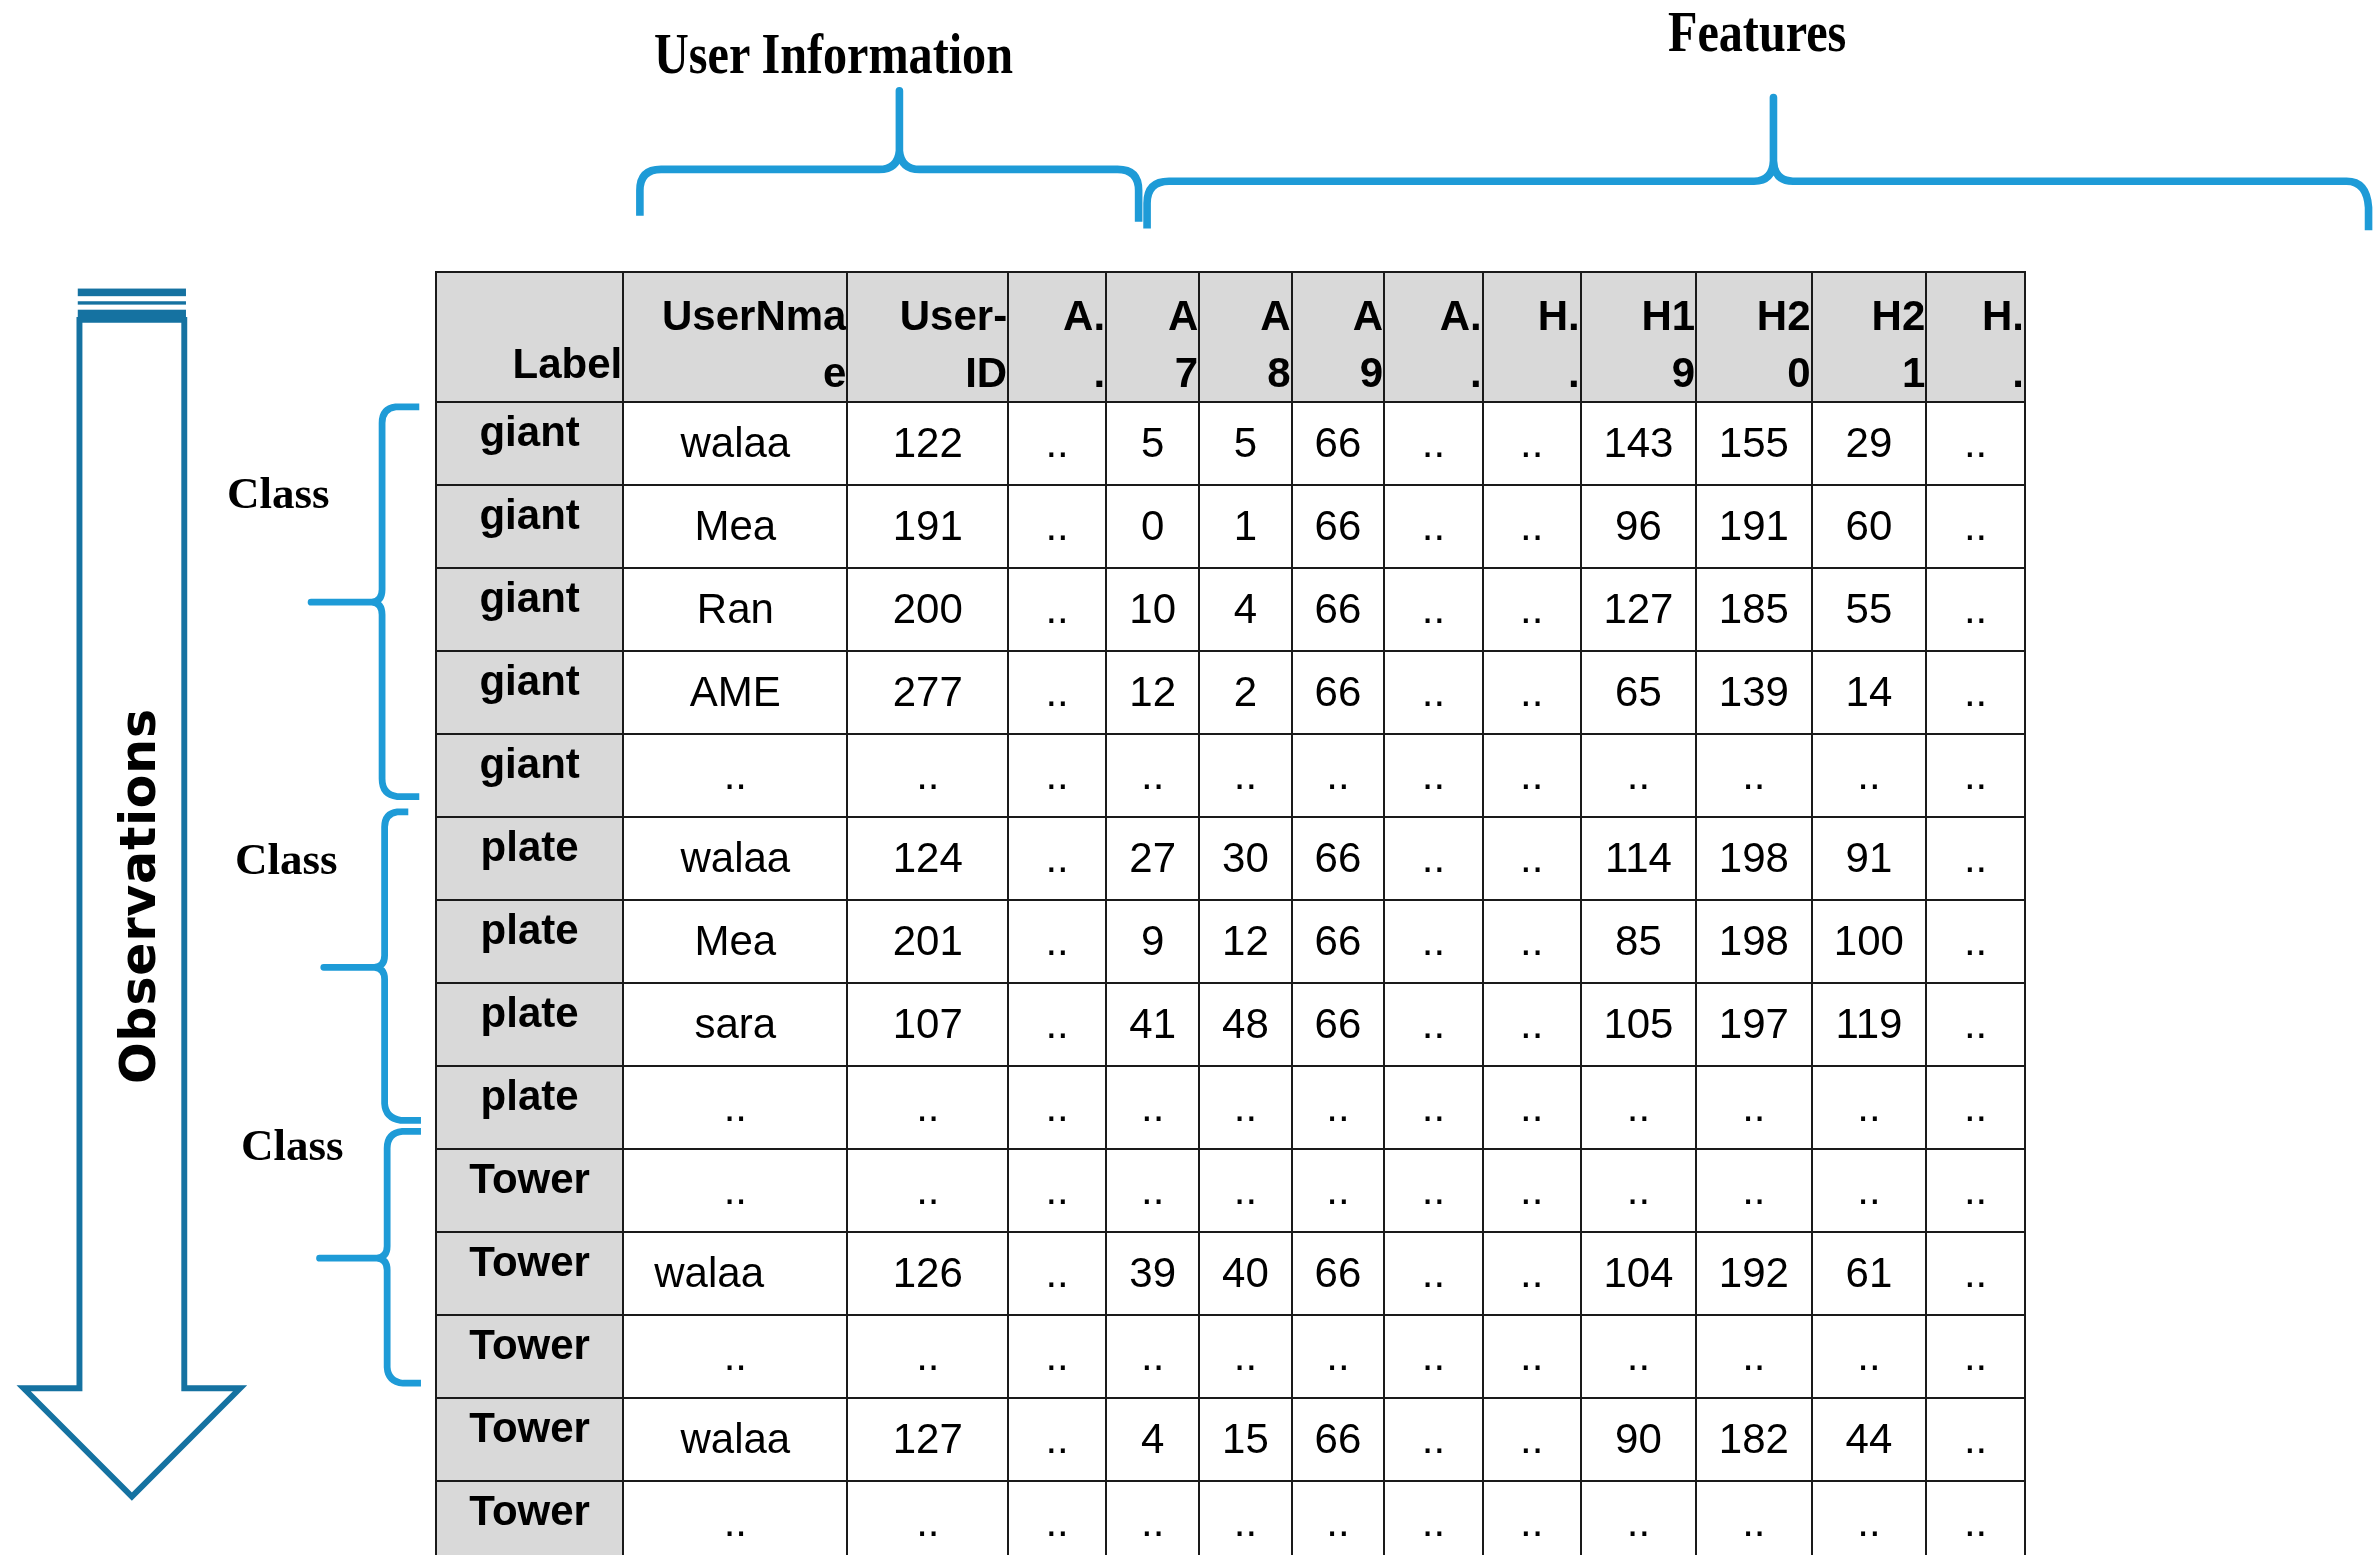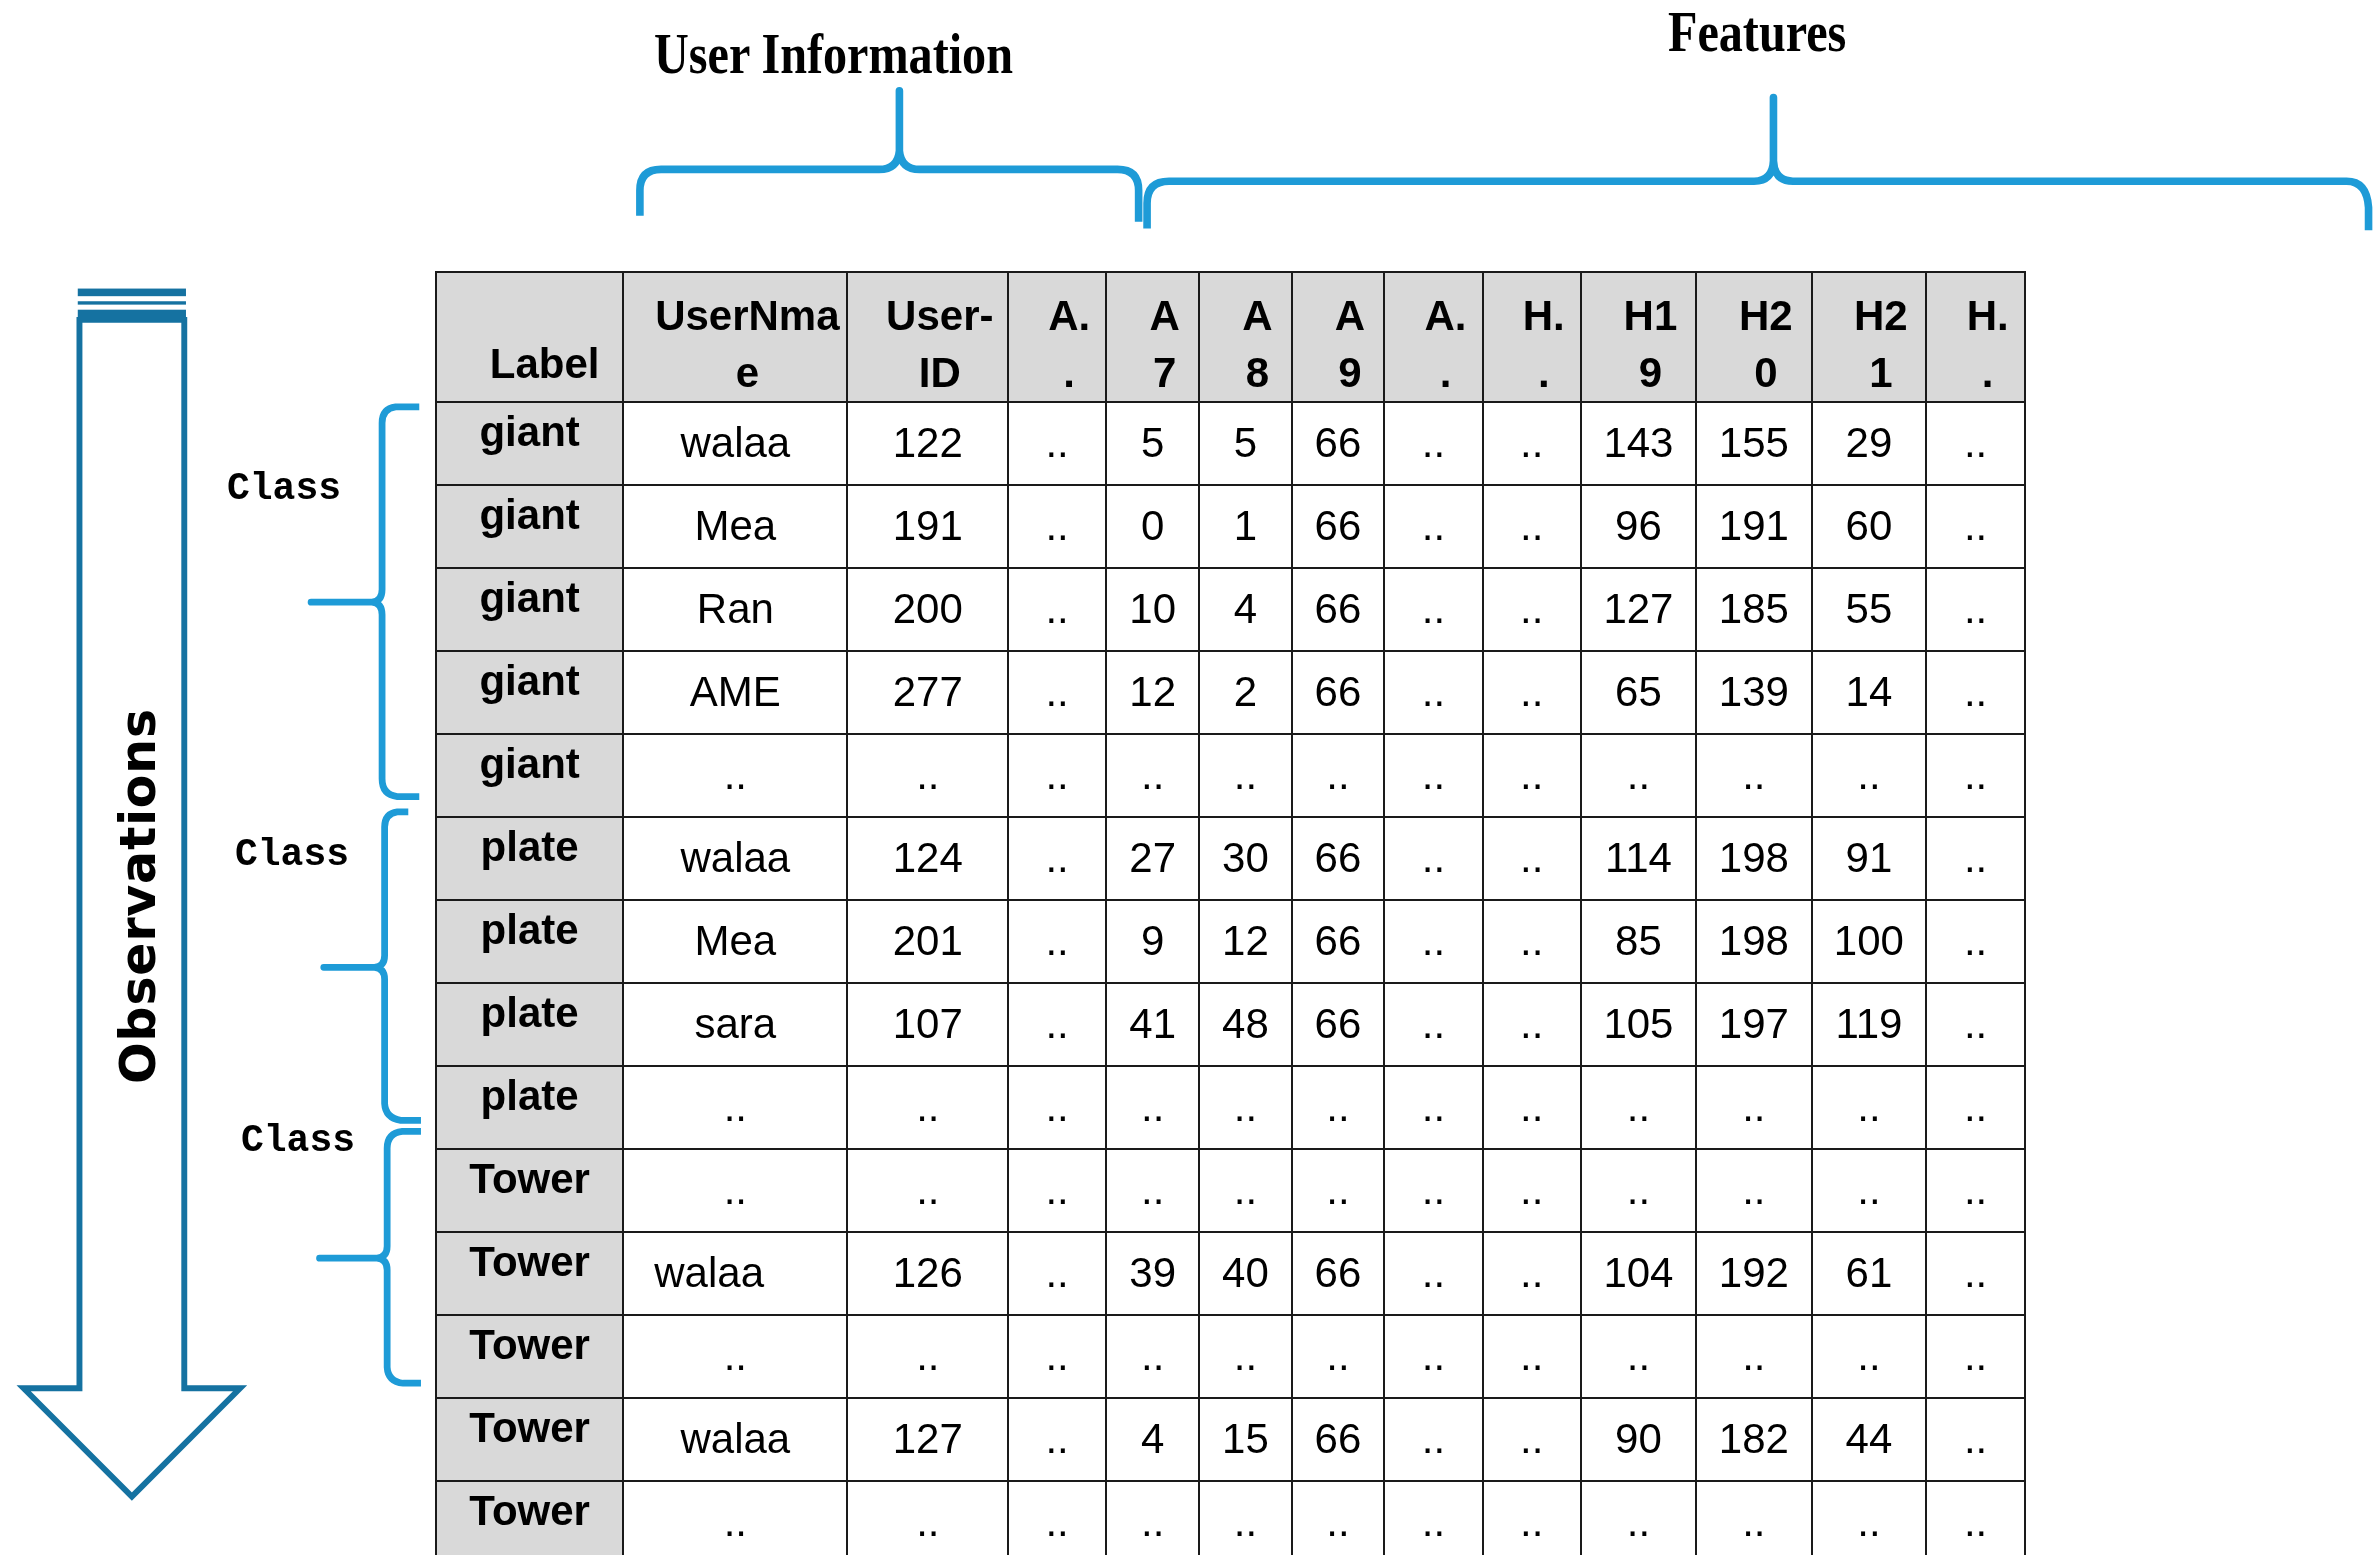--- a/index.html
+++ b/index.html
@@ -12,23 +12,23 @@
     font-family: "Liberation Serif", "DejaVu Serif", serif;
     font-weight: bold;
     font-size: 56px;
     color: #000;
     white-space: nowrap;
     transform: scaleX(0.86);
     transform-origin: left top;
   }
   .class-label {
     position: absolute;
-    font-family: Liberation Mono, monospace;
+    font-family: Liberation Serif, serif;
     font-weight: bold;
-    font-size: 38px;
+    font-size: 45px;
     color: #000;
     white-space: nowrap;
   }
   .obs-label {
     position: absolute;
     left: 138px; top: 896px;
     transform: translate(-50%, -50%) rotate(-90deg);
     font-family: "DejaVu Sans", sans-serif;
     font-weight: bold;
     font-size: 49px;
@@ -49,21 +49,21 @@
     border: 2.5px solid #1a1a1a;
     padding: 0;
     overflow: hidden;
   }
   table.data thead th {
     background: #d9d9d9;
     height: 129px;
     font-weight: bold;
     font-size: 42px;
     line-height: 57px;
-    text-align: center;
+    text-align: right;
     vertical-align: top;
     padding: 13.5px 0 0 24px;
     box-sizing: border-box;
     word-break: break-all;
   }
   table.data thead th.label-head {
     vertical-align: bottom;
     padding: 0 0 8.5px 30px;
   }
   table.data tbody td {

